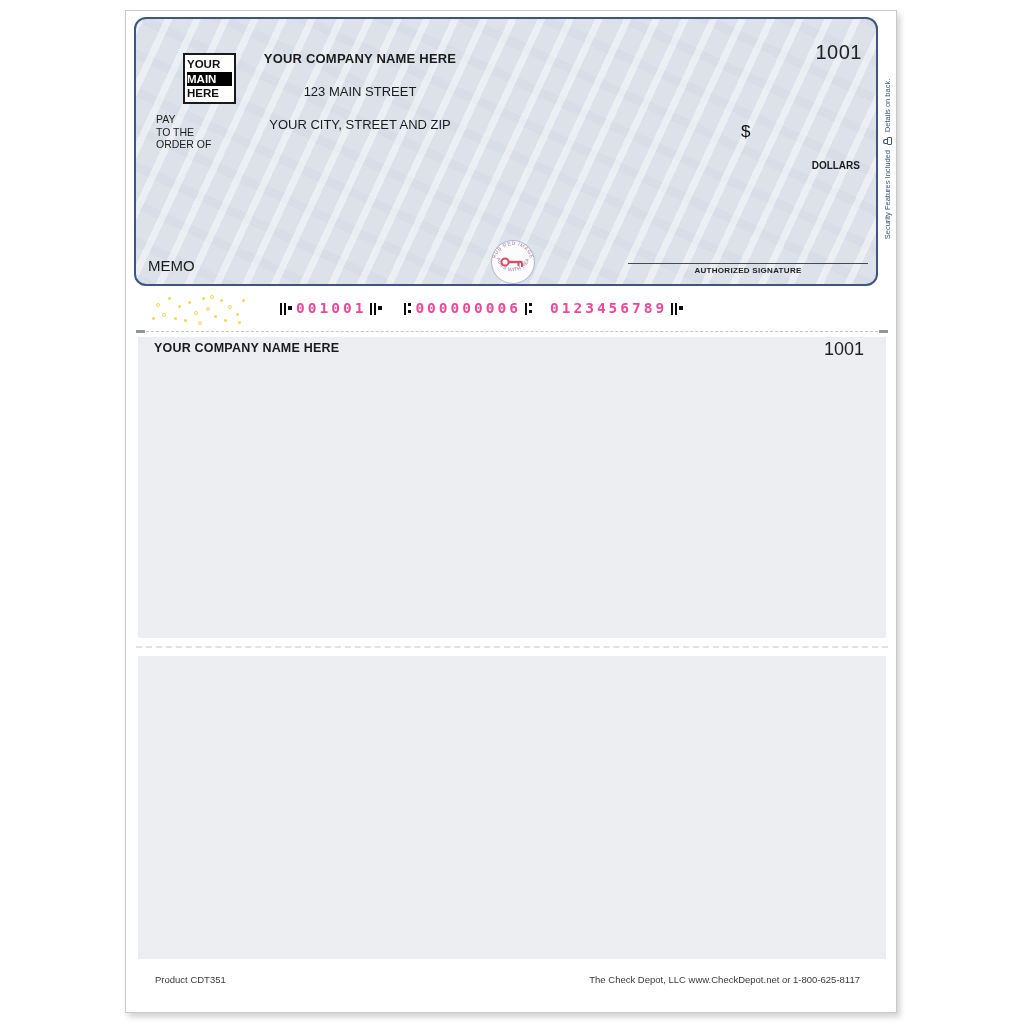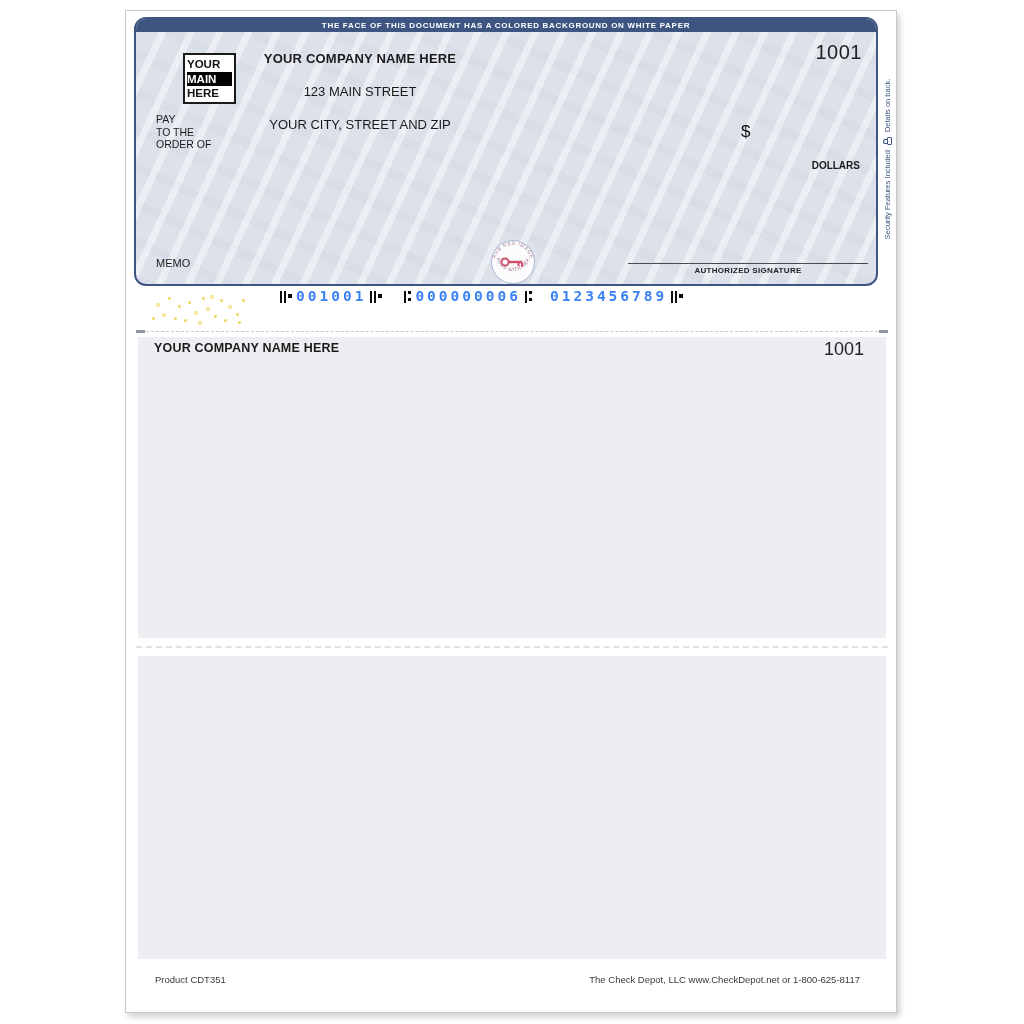--- a/index.html
+++ b/index.html
@@ -40,21 +40,21 @@
   .bank-block { position:absolute; left:400px; top:24px; width:170px; text-align:center; color:#1b1b1b; }
   .bank-name { font-size:10px; font-weight:bold; }
   .bank-line { font-size:10px; margin-top:1px; }
   .bank-fraction { font-size:10px; margin-top:15px; }
 
   .check-number { position:absolute; right:14px; top:22px; font-size:20px; color:#222; letter-spacing:0.5px; }
 
   .pay-block { position:absolute; left:20px; top:94px; font-size:10.5px; line-height:12.5px; color:#1b1b1b; }
   .dollar-sign { position:absolute; left:605px; top:103px; font-size:17px; color:#111; }
   .dollars-label { position:absolute; right:16px; top:141px; font-size:10px; color:#1b1b1b;font-weight:bold; }
-  .memo-label { position:absolute; left:20px; top:238px; font-size:11px; color:#1b1b1b;text-align:right; }
+  .memo-label { position:absolute; left:12px; top:238px; font-size:15px; color:#1b1b1b;text-align:right; }
 
   .signature-area { position:absolute; left:492px; top:244px; width:240px; text-align:center;font-weight:bold; }
   .signature-line { border-top:1.5px solid #4a4a4a; width:100%; }
   .signature-label { font-size:8px; color:#222; margin-top:2px; letter-spacing:0.3px; }
 
   .seal { position:absolute; left:354px; top:220px; width:46px; height:46px; }
 
   
   .v-strip {
     position:absolute; left:666px; top:141px; width:190px; height:14px;
@@ -64,24 +64,24 @@
   }
   .lock-icon { display:inline-block; position:relative; width:8px; height:9px; }
   .lock-icon .shackle { position:absolute; left:1.5px; top:0; width:5px; height:5px; border:1px solid #3d5580; border-bottom:none; border-radius:3px 3px 0 0; }
   .lock-icon .body { position:absolute; left:0; top:4px; width:8px; height:5px; background:#fff; border:1px solid #3d5580; border-radius:1px; }
 
   
   .dots { position:absolute; left:22px; top:282px; width:102px; height:32px; }
   .dot { position:absolute; border-radius:50%; }
 
   .micr {
-    position:absolute; left:150px; top:276px; height:18px;
+    position:absolute; left:150px; top:288px; height:18px;
     display:flex; align-items:center;
     font-family:"DejaVu Sans Mono", monospace; font-weight:bold;
-    font-size:14.5px; letter-spacing:3px; color:#3b82f6; white-space:nowrap;
+    font-size:14.5px; letter-spacing:3px; color:#ec4899; white-space:nowrap;
   }
   .micr .seg { display:inline-block; }
   .micr .gap { display:inline-block; width:14px; }
   .m-sym { display:inline-flex; align-items:flex-end; height:13px; margin:0 4px; }
   .m-onus i { display:inline-block; }
   .m-onus .b { width:2px; height:12px; background:#0b0b0b; margin-right:2px; }
   .m-onus .sq { width:4px; height:4px; background:#0b0b0b; margin-bottom:5px; }
   .m-transit .bar { display:inline-block; width:2px; height:12px; background:#0b0b0b; margin-right:2px; }
   .m-transit .dd { display:inline-block; width:3px; height:12px;
     background:linear-gradient(#0b0b0b 0 3px, transparent 3px 7px, #0b0b0b 7px 10px, transparent 10px); }
@@ -102,21 +102,20 @@
   
   .footer-left { position:absolute; left:29px; top:963px; font-size:9.5px; color:#3a3a3a; }
   .footer-right { position:absolute; right:36px; top:963px; font-size:9.5px; color:#3a3a3a; }
 </style>
 </head>
 <body>
 
 <div class="page">
 
   <div class="check">
-    <div class="banner">THE FACE OF THIS DOCUMENT HAS A COLORED BACKGROUND ON WHITE PAPER</div>
 
     <div class="logo-box">
       <div class="logo-row">YOUR</div>
       <div class="logo-row inverse">MAIN</div>
       <div class="logo-row">HERE</div>
     </div>
 
     <div class="company-block">
       <div class="company-name">YOUR COMPANY NAME HERE</div>
       <div class="company-line">123 MAIN STREET</div>

